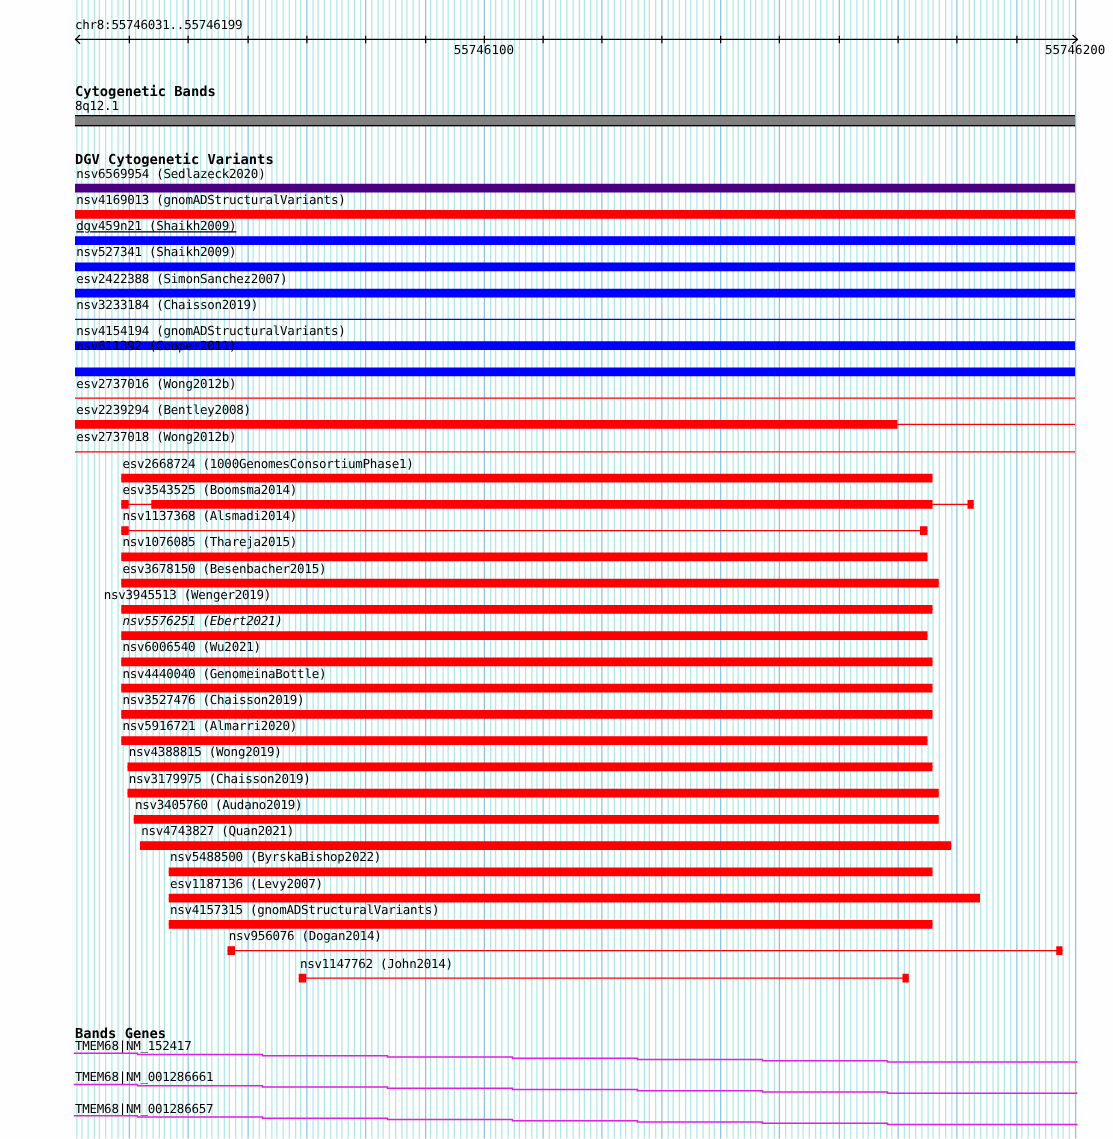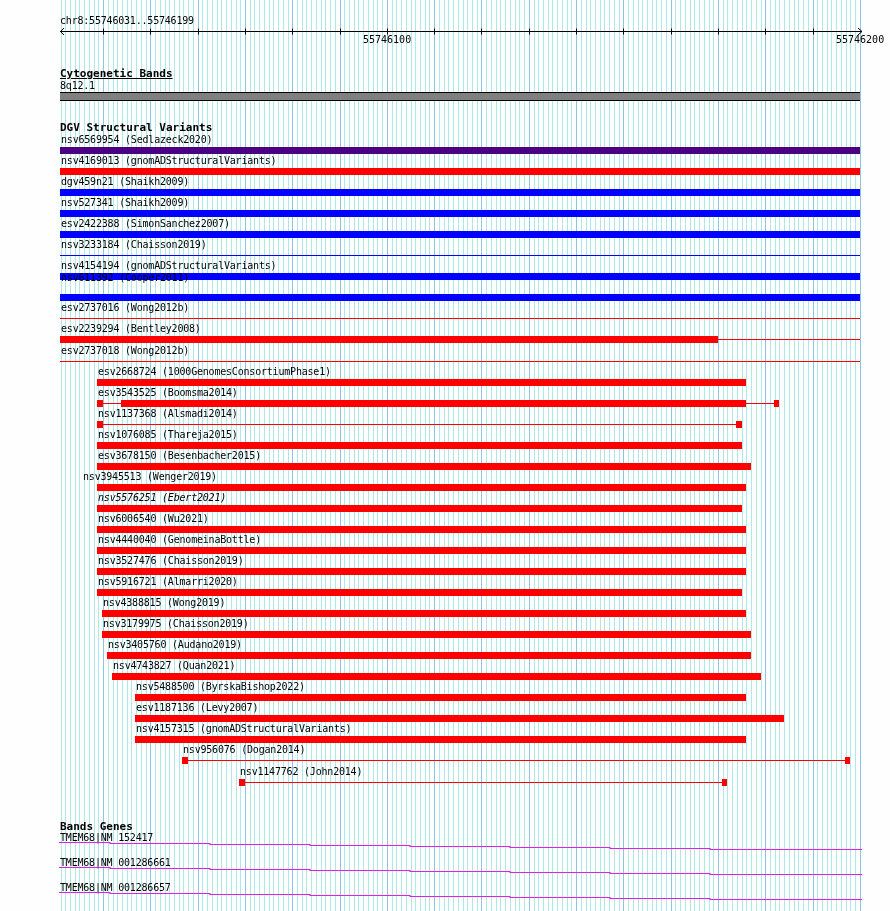--- a/index.html
+++ b/index.html
@@ -206,40 +206,40 @@
       <line x1="576.5" x2="576.5" y1="4.5" y2="10.5" stroke="#000"></line>
       <line x1="623.5" x2="623.5" y1="4.5" y2="10.5" stroke="#000"></line>
       <line x1="671.5" x2="671.5" y1="4.5" y2="10.5" stroke="#000"></line>
       <line x1="718.5" x2="718.5" y1="4.5" y2="10.5" stroke="#000"></line>
       <line x1="765.5" x2="765.5" y1="4.5" y2="10.5" stroke="#000"></line>
       <line x1="813.5" x2="813.5" y1="4.5" y2="10.5" stroke="#000"></line>
       <text x="363" y="19" font-size="10" font-family="&quot;DejaVu Sans Mono&quot;, monospace">55746100</text>
       <text x="836" y="19" font-size="10" font-family="&quot;DejaVu Sans Mono&quot;, monospace">55746200</text>
     </svg>
 
-  <div class="title" style="left:60px; top:68px;text-decoration:underline;">Cytogenetic Bands</div>
+  <div class="title" style="left:60px; top:68px;">Cytogenetic Bands</div>
   <div id="cytoband-area">
       <div class="lbl" style="left: 60px; top: 80px;">8q12.1</div>
       <div class="feat" style="left: 60px; top: 92px; width: 800px; height: 9px; background: rgb(128, 128, 128); box-sizing: border-box; border-top: 1px solid rgb(0, 0, 0); border-right: none; border-bottom: 1px solid rgb(0, 0, 0); border-left: none; border-image: initial;"></div>
     </div>
 
-  <div class="title" style="left:60px; top:122px;">DGV Structural Variants</div>
+  <div class="title" style="left:60px; top:122px;">DGV Cytogenetic Variants</div>
   <div id="dgv-area">
       <div style="position: absolute; left: 0px; top: 0px;">
         <div class="lbl" style="left: 61px; top: 134px;">nsv6569954 (Sedlazeck2020)</div>
         <div class="feat" style="left: 60px; top: 150px; width: 800px; height: 1px; background: rgb(75, 0, 130);"></div>
         <div class="feat" style="left: 60px; top: 147px; width: 800px; height: 7px; background: rgb(75, 0, 130);"></div>
       </div>
       <div style="position: absolute; left: 0px; top: 0px;">
         <div class="lbl" style="left: 61px; top: 155px;">nsv4169013 (gnomADStructuralVariants)</div>
         <div class="feat" style="left: 60px; top: 171px; width: 800px; height: 1px; background: rgb(255, 0, 0);"></div>
         <div class="feat" style="left: 60px; top: 168px; width: 800px; height: 7px; background: rgb(255, 0, 0);"></div>
       </div>
       <div style="position: absolute; left: 0px; top: 0px;">
-        <div class="lbl" style="left: 61px; top: 176px;">dgv459n21 (Shaikh2009)</div>
+        <div class="lbl" style="left: 61px; top: 176px; text-decoration: underline;">dgv459n21 (Shaikh2009)</div>
         <div class="feat" style="left: 60px; top: 192px; width: 800px; height: 1px; background: rgb(0, 0, 255);"></div>
         <div class="feat" style="left: 60px; top: 189px; width: 800px; height: 7px; background: rgb(0, 0, 255);"></div>
       </div>
       <div style="position: absolute; left: 0px; top: 0px;">
         <div class="lbl" style="left: 61px; top: 197px;">nsv527341 (Shaikh2009)</div>
         <div class="feat" style="left: 60px; top: 213px; width: 800px; height: 1px; background: rgb(0, 0, 255);"></div>
         <div class="feat" style="left: 60px; top: 210px; width: 800px; height: 7px; background: rgb(0, 0, 255);"></div>
       </div>
       <div style="position: absolute; left: 0px; top: 0px;">
         <div class="lbl" style="left: 61px; top: 218px;">esv2422388 (SimonSanchez2007)</div>

